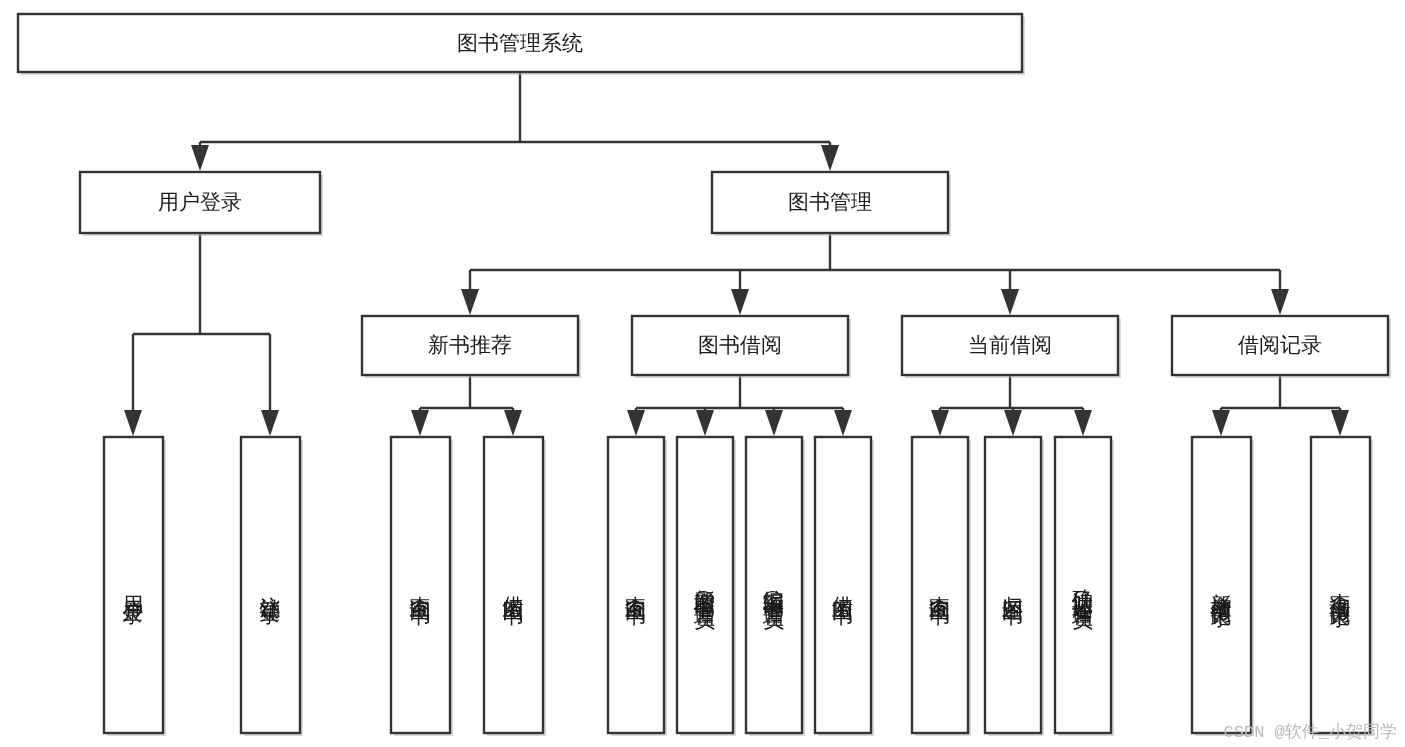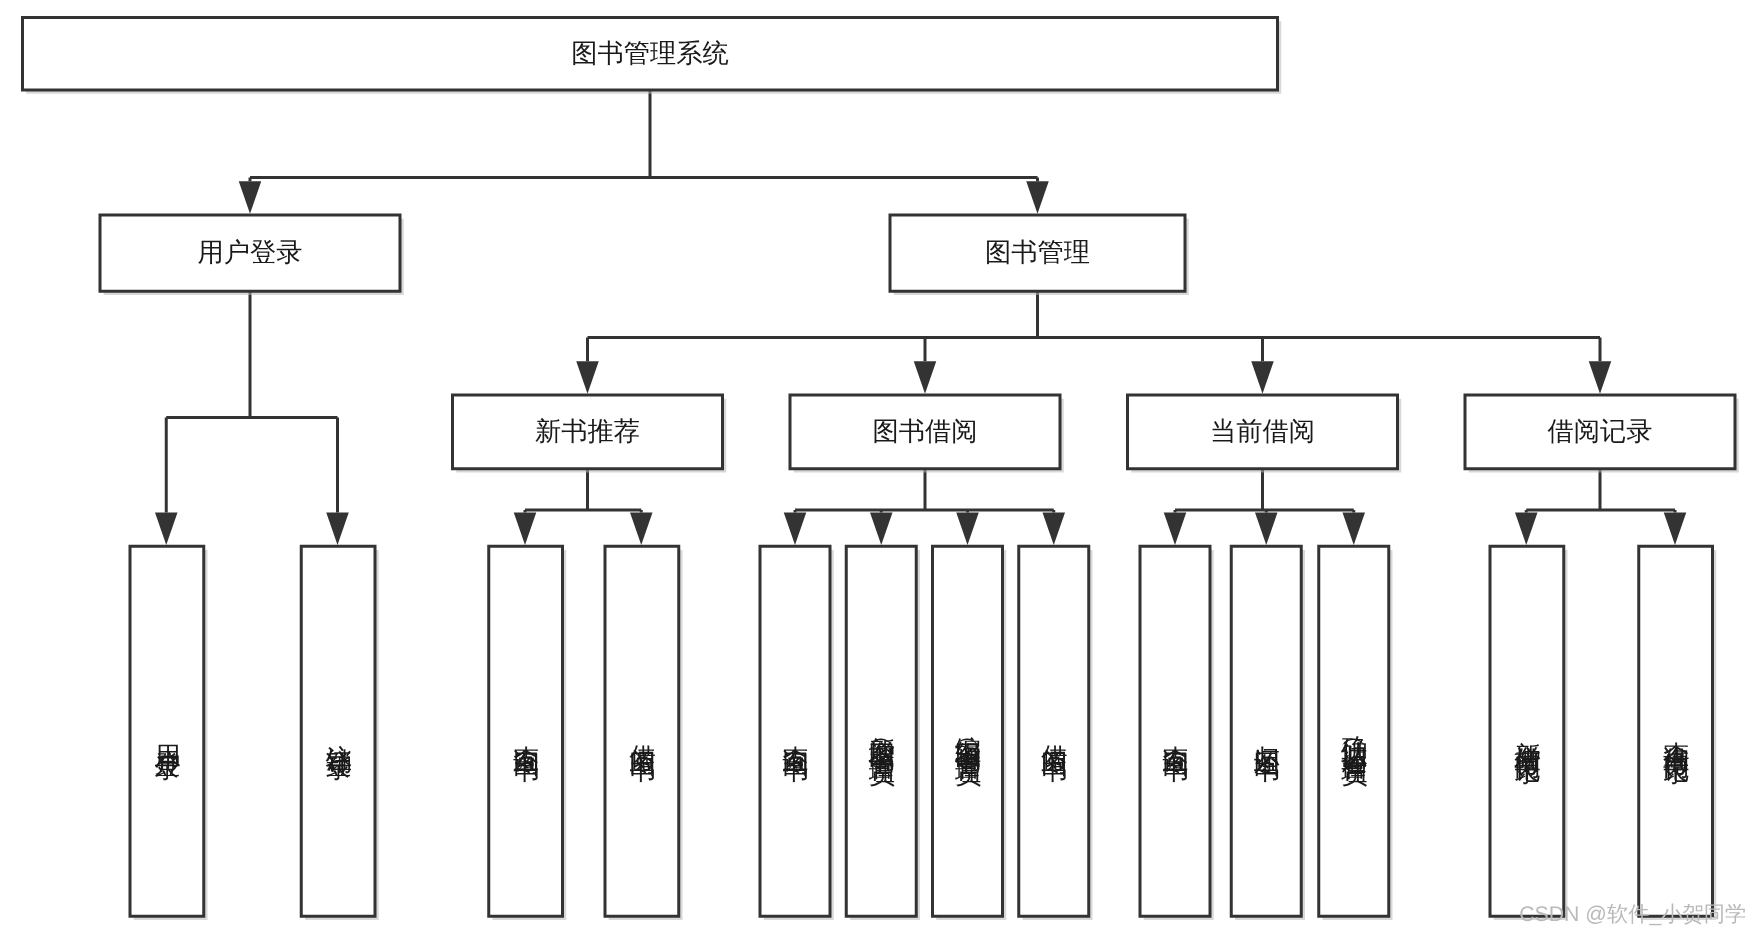--- a/index.html
+++ b/index.html
@@ -52,21 +52,21 @@
     fill: none;
   }
   .arrow-head {
     fill: #333333;
     stroke: none;
   }
   .watermark {
     position: absolute;
     right: 8px;
     bottom: 4px;
-    font-family: Liberation Sans, sans-serif;
+    font-family: Liberation Mono, monospace;
     font-size: 17px;
     color: #b9b9b9;
     white-space: nowrap;
     user-select: none;
   }
 </style>
 </head>
 <body>
 
 <svg id="diagram-canvas" viewBox="0 0 1405 747" xmlns="http://www.w3.org/2000/svg">

